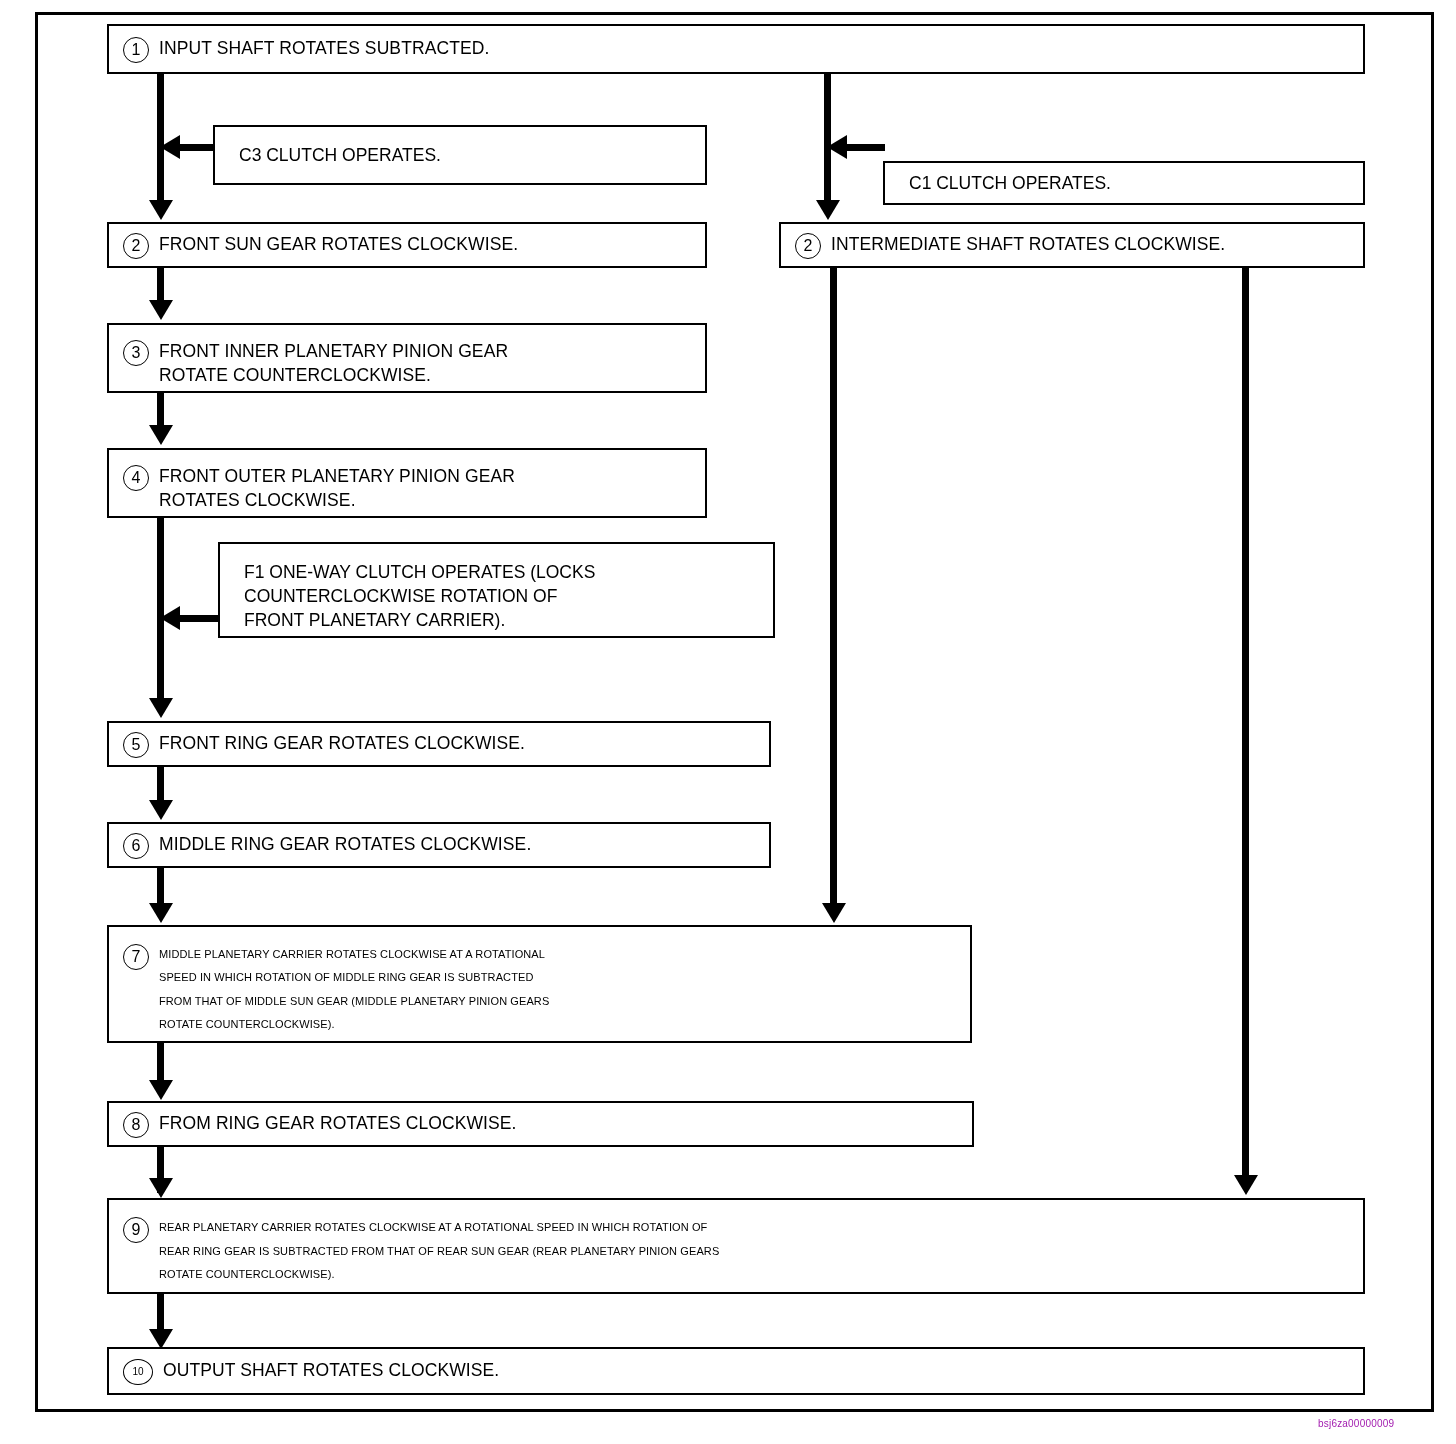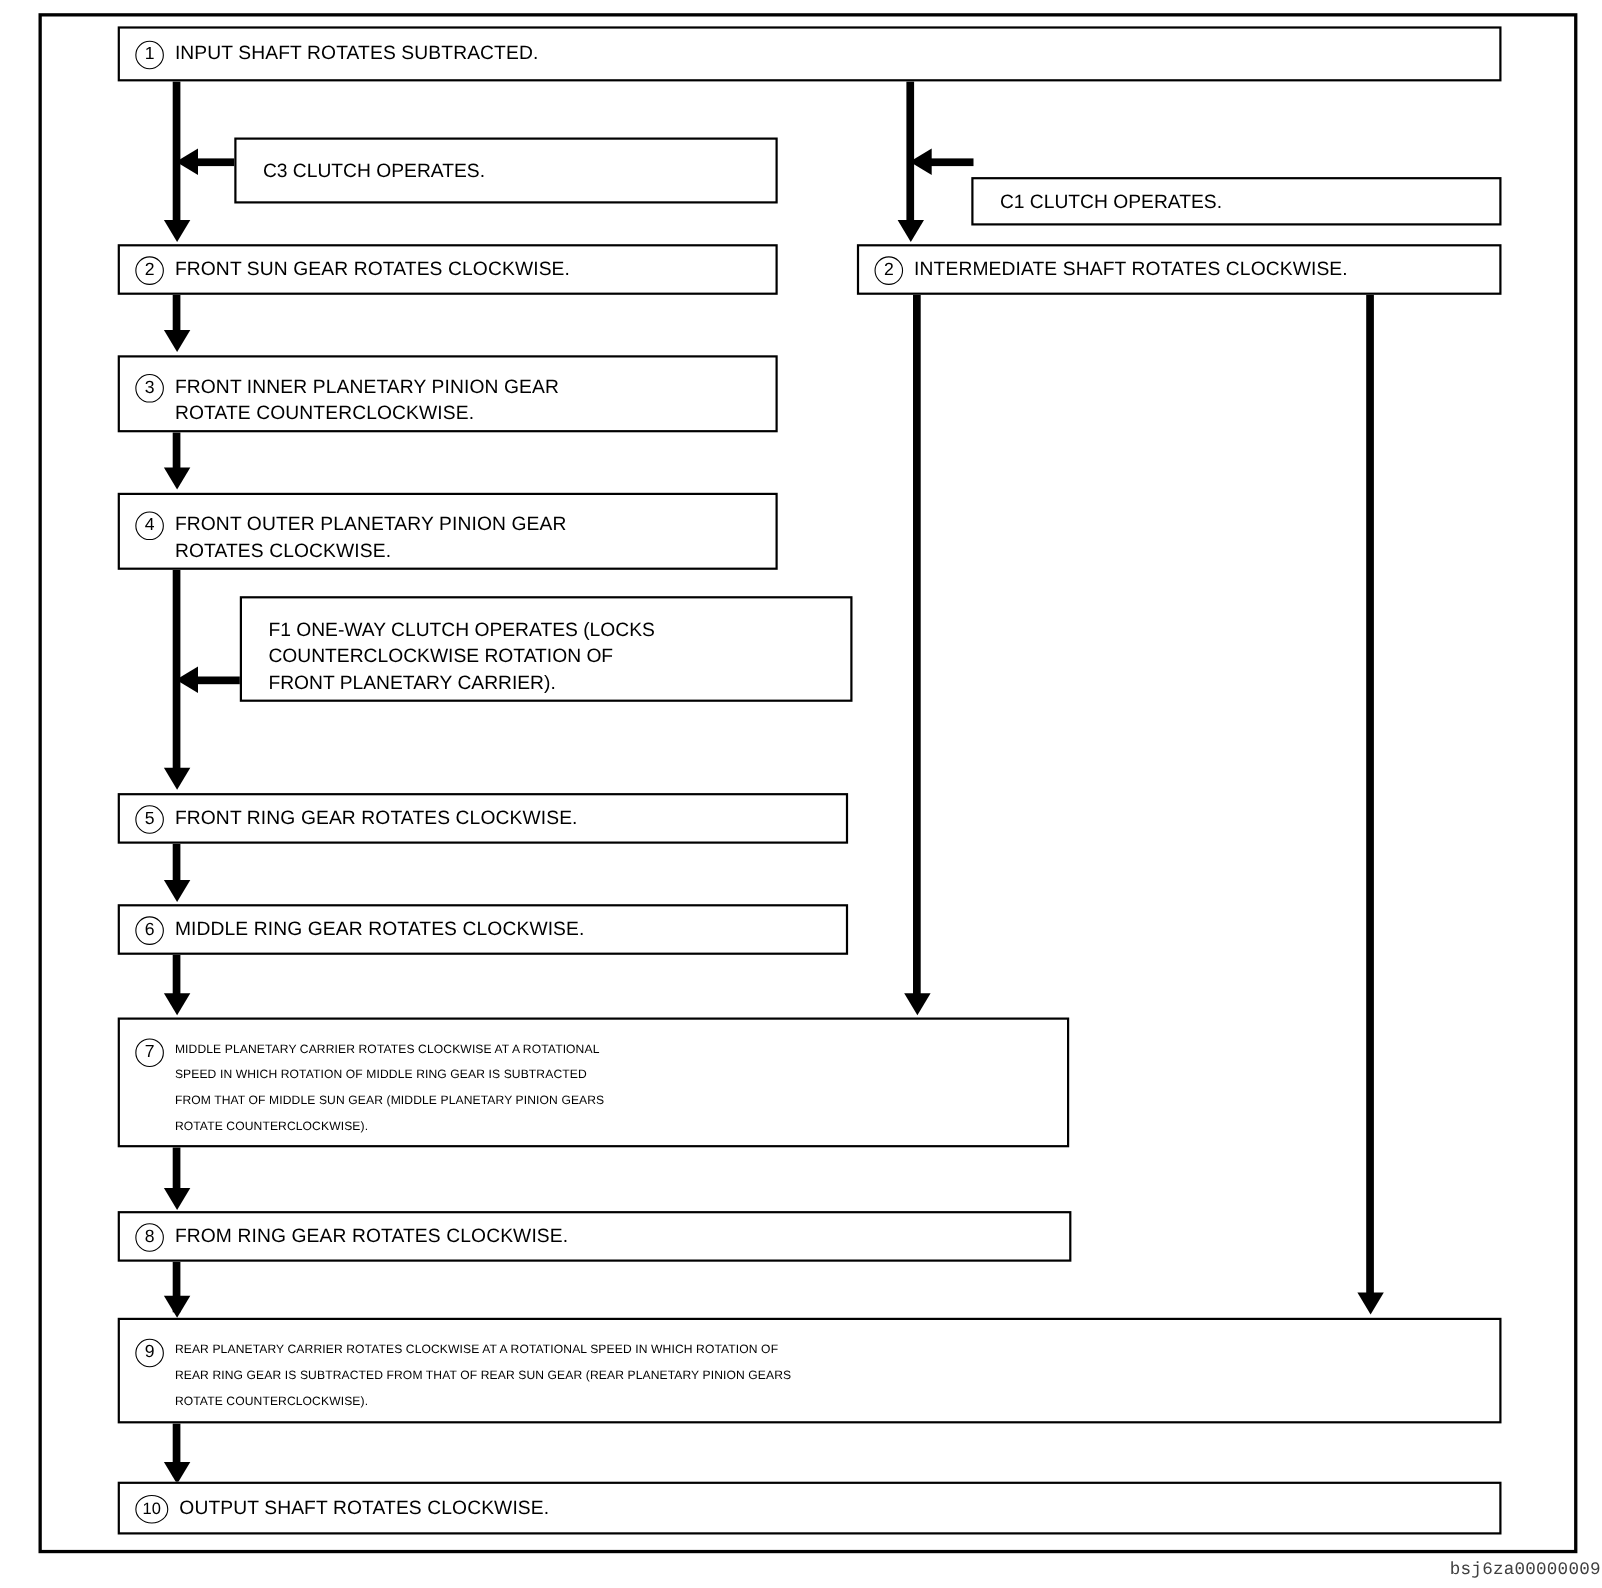--- a/index.html
+++ b/index.html
@@ -54,21 +54,21 @@
     justify-content: center;
     font-size: 16px;
     line-height: 1;
     color: #000000;
     margin-right: 10px;
     margin-top: 1px;
     box-sizing: border-box;
   }
   .num.wide {
     width: 30px;
-    font-size: 15px;
+    font-size: 10px;
   }
   .label {
     font-size: 17.5px;
     line-height: 24px;
     color: #000000;
     white-space: pre-line;
     letter-spacing: 0.1px;
   }
   .label.tight {
     font-size: 11px;
@@ -108,24 +108,23 @@
     position: absolute;
     width: 0;
     height: 0;
     border-top: 12px solid transparent;
     border-bottom: 12px solid transparent;
     border-right: 20px solid #000000;
     z-index: 3;
   }
   .refcode {
     position: absolute;
-    font-size: 16px;
-    color: #404040;
+    font-size: 10px;
+    color: #a21caf;
     letter-spacing: 0.2px;
-    font-family: Liberation Mono, monospace;
   }
 </style>
 </head>
 <body>
 
 <div id="page">
 
   <div class="outer-frame"></div>
 
   <div class="box" style="left:107px; top:24px; width:1258px; height:50px;">

